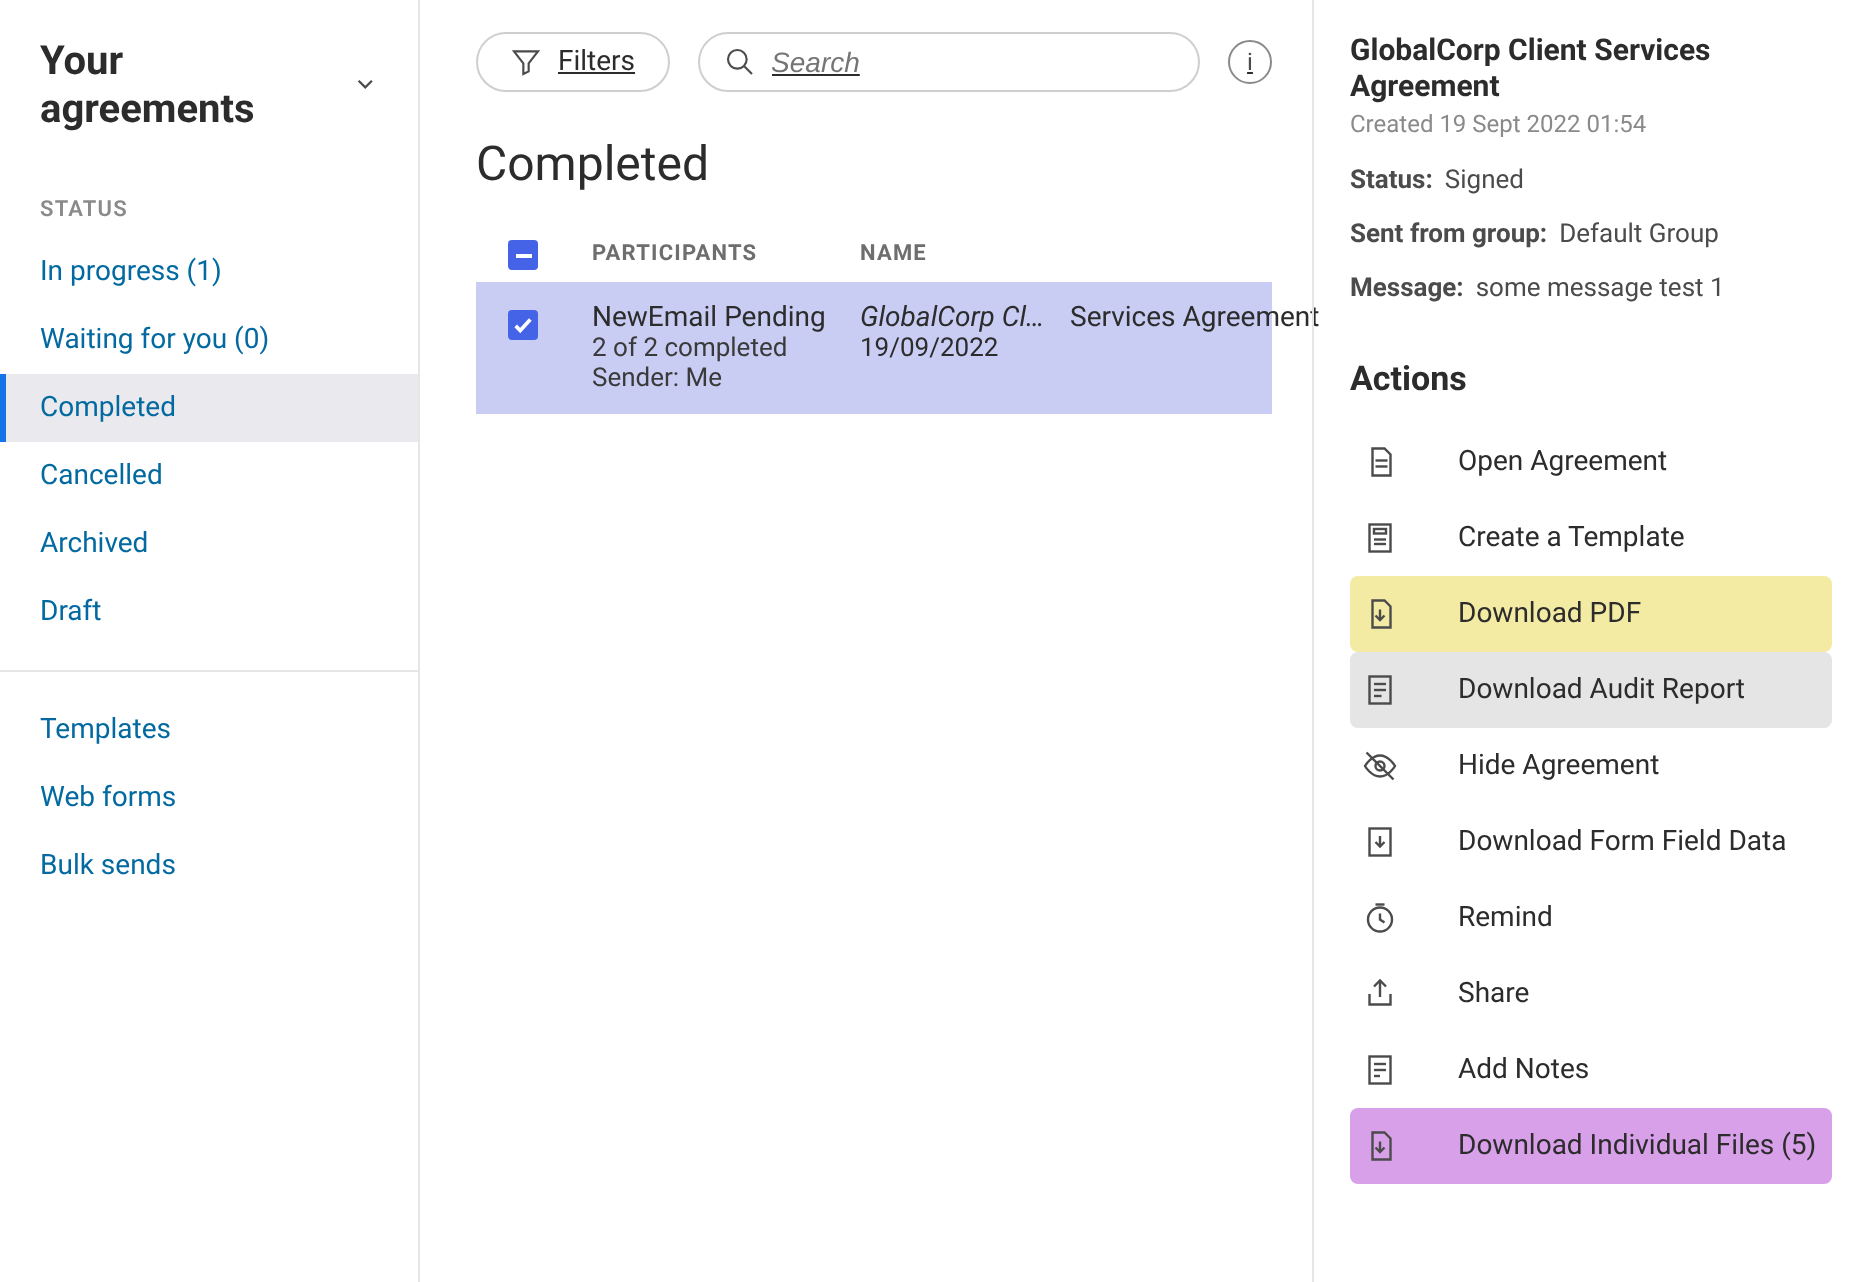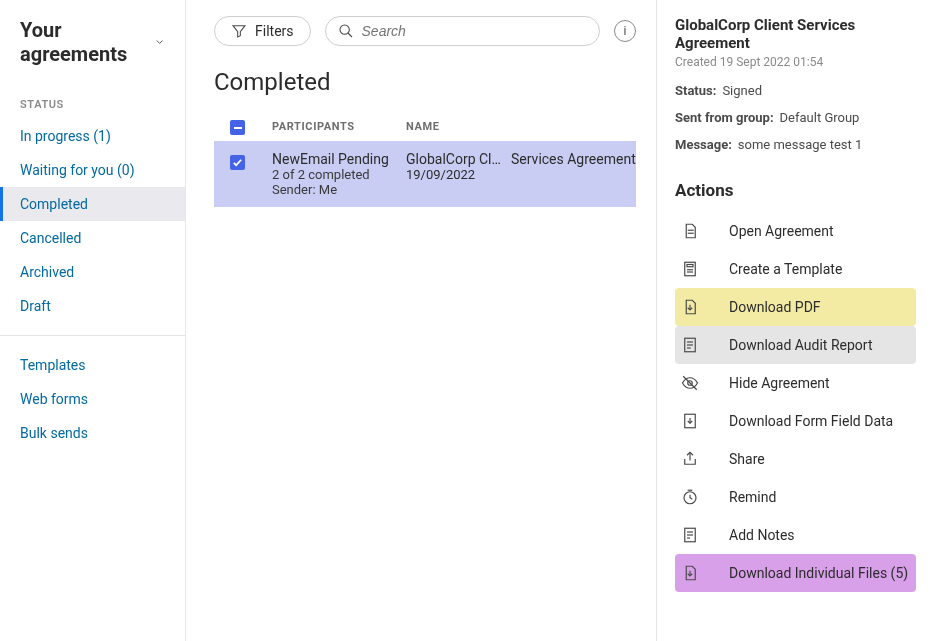--- a/index.html
+++ b/index.html
@@ -8,21 +8,21 @@
     font-size: 14px;
     color: #2c2c2c;
     background: #fff;
     width: 934px;
     height: 641px;
     display: flex;
     overflow: hidden;
   }
   
   .sidebar {
-    width: 186px;
+    width: 210px;
     border-right: 1px solid #e6e6e6;
     padding: 18px 0 0 0;
     flex-shrink: 0;
   }
   .page-title {
     display: flex;
     align-items: center;
     gap: 10px;
     padding: 0 20px 10px 20px;
     cursor: pointer;
@@ -59,20 +59,21 @@
   .main {
     flex: 1;
     padding: 16px 20px 0 28px;
     min-width: 0;
   }
   .toolbar {
     display: flex;
     align-items: center;
     gap: 14px;
     margin-bottom: 22px;
+    text-decoration: underline;
   }
   .filters-btn {
     display: flex;
     align-items: center;
     gap: 8px;
     border: 1px solid #cfcfcf;
     border-radius: 18px;
     padding: 6px 16px;
     font-size: 14px;
     cursor: pointer;
@@ -156,20 +157,21 @@
   .name-line {
     display: flex;
     gap: 10px;
     white-space: nowrap;
     overflow: hidden;
   }
   .name-line span:first-child {
     overflow: hidden;
     text-overflow: ellipsis;
     max-width: 95px;
+    font-style: italic;
   }
   .date-line { font-size: 13px; }
   
   .panel {
     width: 278px;
     border-left: 1px solid #e6e6e6;
     padding: 16px 18px;
     flex-shrink: 0;
   }
   .panel-title {
@@ -353,33 +355,33 @@
   <div class="action-item">
     <svg class="ic" viewBox="0 0 24 24">
         <rect x="5" y="3" width="14" height="18"></rect>
         <polyline points="12 8 12 15"></polyline>
         <polyline points="9 12 12 15 15 12"></polyline>
       </svg>
     <span>Download Form Field Data</span>
   </div>
   <div class="action-item">
     <svg class="ic" viewBox="0 0 24 24">
+        <circle cx="12" cy="13" r="8"></circle>
+        <polyline points="12 9 12 13 15 15"></polyline>
+        <line x1="9" y1="3" x2="15" y2="3"></line>
+      </svg>
+    <span>Remind</span>
+  </div>
+  <div class="action-item">
+    <svg class="ic" viewBox="0 0 24 24">
         <path d="M5 12v7h14v-7"></path>
         <polyline points="12 3 12 14"></polyline>
         <polyline points="8 7 12 3 16 7"></polyline>
       </svg>
     <span>Share</span>
-  </div>
-  <div class="action-item">
-    <svg class="ic" viewBox="0 0 24 24">
-        <circle cx="12" cy="13" r="8"></circle>
-        <polyline points="12 9 12 13 15 15"></polyline>
-        <line x1="9" y1="3" x2="15" y2="3"></line>
-      </svg>
-    <span>Remind</span>
   </div>
   <div class="action-item">
     <svg class="ic" viewBox="0 0 24 24">
         <rect x="5" y="3" width="14" height="18"></rect>
         <line x1="8" y1="8" x2="16" y2="8"></line>
         <line x1="8" y1="12" x2="16" y2="12"></line>
         <line x1="8" y1="16" x2="12" y2="16"></line>
       </svg>
     <span>Add Notes</span>
   </div>

